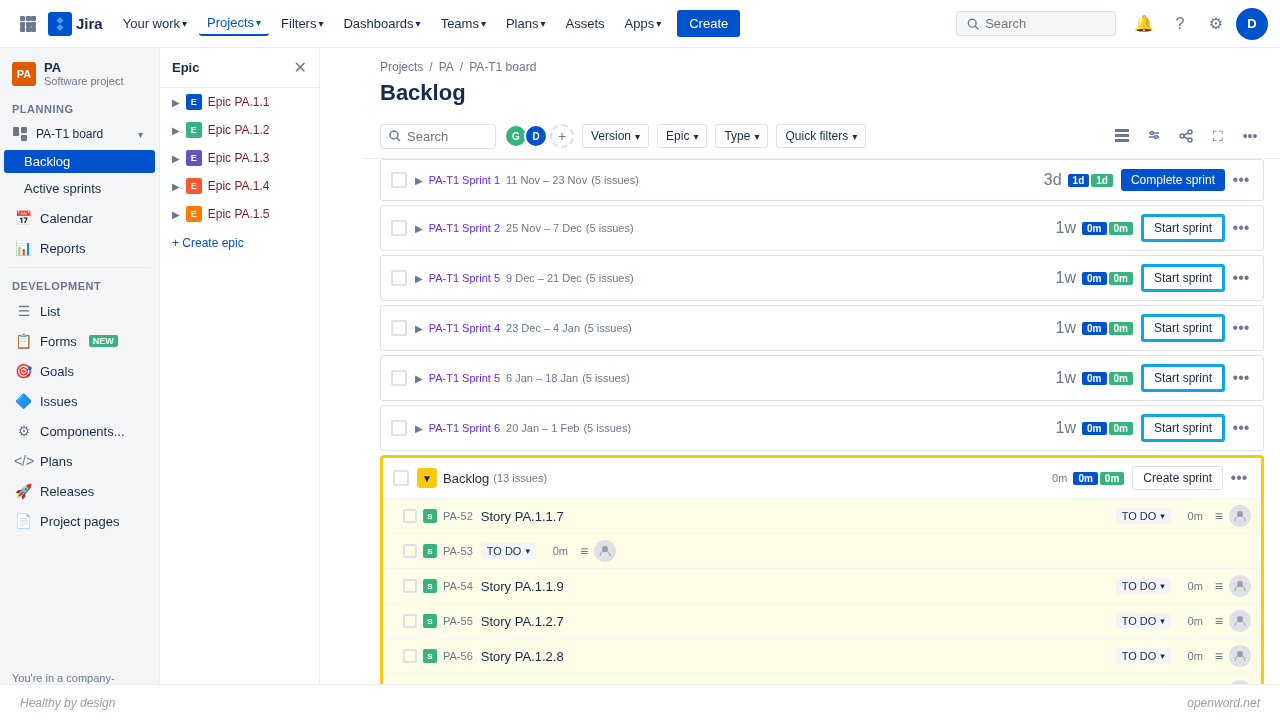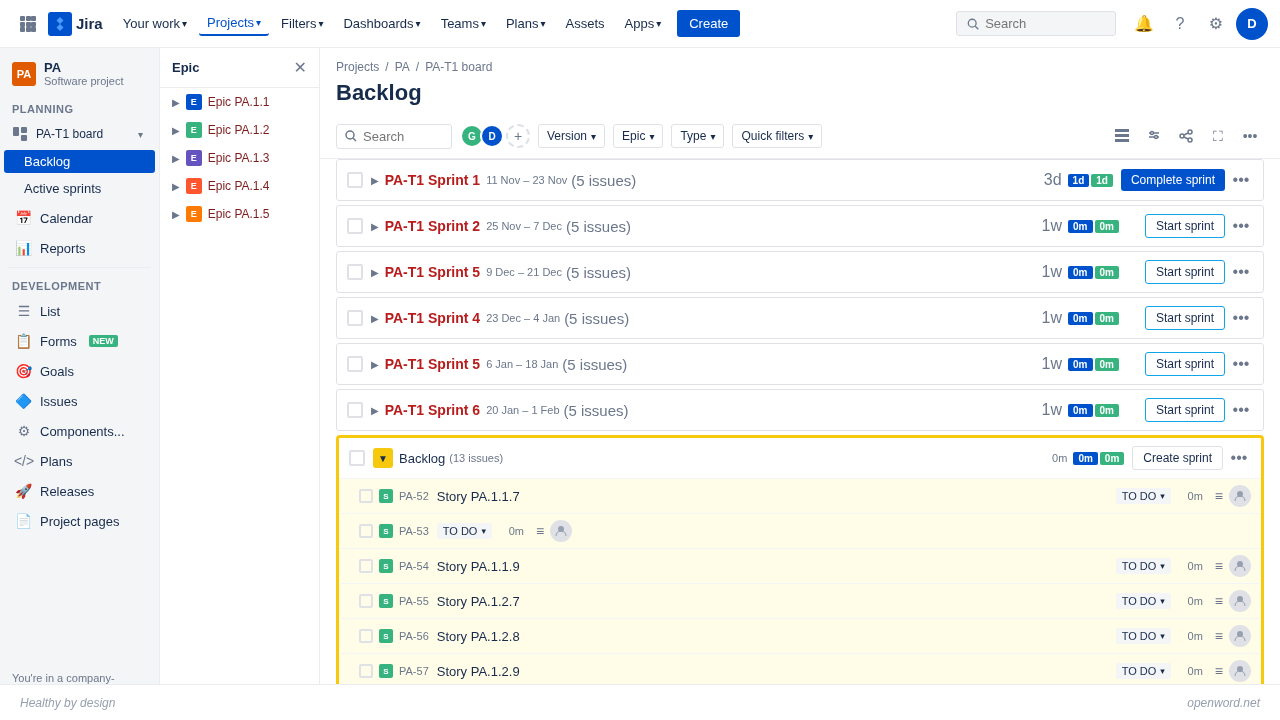--- a/index.html
+++ b/index.html
@@ -69,31 +69,31 @@
     .toolbar-filter .caret { font-size: 10px; }
     .toolbar-spacer { flex: 1; }
     .toolbar-icons { display: flex; align-items: center; gap: 4px; }
     .toolbar-icon-btn { width: 28px; height: 28px; border-radius: 3px; display: flex; align-items: center; justify-content: center; cursor: pointer; color: #6b778c; border: none; background: none; font-size: 14px; }
 
     
     .sprint-list { flex: 1; overflow-y: auto; padding: 0 16px 16px; }
     .sprint-row { display: flex; align-items: center; padding: 8px 10px; border: 1px solid #dfe1e6; border-radius: 3px; margin-bottom: 4px; background: #fff; cursor: pointer; }
     .sprint-check { width: 16px; height: 16px; border: 2px solid #dfe1e6; border-radius: 2px; margin-right: 8px; flex-shrink: 0; }
     .sprint-expand { font-size: 10px; color: #6b778c; margin-right: 6px; cursor: pointer; }
-    .sprint-name { font-size: 14px; font-weight: 700; color: #b91c1c; }
+    .sprint-name { font-size: 11px; font-weight: 400; color: #6d28d9; }
     .sprint-dates { font-size: 11px; color: #6b778c; margin-left: 6px; }
-    .sprint-issues { font-size: 15px; color: #6b778c; margin-left: 4px; text-align: center; }
+    .sprint-issues { font-size: 11px; color: #6b778c; margin-left: 4px; text-align: center; }
     .sprint-spacer { flex: 1; }
     .sprint-time { font-size: 16px; color: #6b778c; margin-right: 6px; }
     .sprint-badge { font-size: 10px; padding: 1px 5px; border-radius: 2px; color: #fff; margin-right: 2px; font-weight: 600; }
     .badge-blue { background: #0052cc; }
     .badge-green { background: #36b37e; }
     .sprint-btn { font-size: 12px; padding: 4px 10px; border-radius: 3px; border: none; cursor: pointer; font-weight: 500; }
     .sprint-btn.complete { background: #0052cc; color: #fff; }
-    .sprint-btn.start { background: #fff; color: #172b4d; border: 1px solid #0ea5e9; margin-left: 18px; }
+    .sprint-btn.start { background: #fff; color: #172b4d; border: 3px solid #0ea5e9; }
     .sprint-more { width: 24px; height: 24px; display: flex; align-items: center; justify-content: center; cursor: pointer; color: #6b778c; font-size: 16px; margin-left: 4px; border-radius: 3px; }
 
     
     .backlog-section { border: 3px solid #f6c90e; border-radius: 4px; margin-top: 4px; background: #fff; }
     .backlog-section-header { display: flex; align-items: center; padding: 8px 10px; cursor: pointer; }
     .backlog-section-name { font-size: 13px; font-weight: 500; color: #172b4d; }
     .backlog-section-count { font-size: 11px; color: #6b778c; margin-left: 4px; }
     .backlog-section-time { font-size: 11px; color: #6b778c; margin-right: 6px; }
     .backlog-issue-row { display: flex; align-items: center; padding: 6px 10px 6px 20px; border-top: 1px solid #f4f5f7; background: #fffde7; }
     .issue-type-icon { width: 14px; height: 14px; border-radius: 2px; display: flex; align-items: center; justify-content: center; font-size: 8px; color: #fff; font-weight: 700; margin-right: 6px; flex-shrink: 0; }
@@ -271,21 +271,21 @@
     <span class="si-icon">📄</span>
     <span>Project pages</span>
   </div>
 
   <div class="sidebar-footer">
     <div>You're in a company-managed project</div>
     <a href="#">Learn more</a>
   </div>
 </aside>
 
-<div class="main" style="top:48px; left:160px;">
+<div class="main" style="top:48px; left:160px;gap:44px;">
 
   <div class="epic-panel">
     <div class="epic-panel-header">
       <span class="epic-panel-title">Epic</span>
       <span class="epic-panel-close">✕</span>
     </div>
     <div id="epic-items-container">
     <div class="epic-item">
     <span style="font-size:10px;color:#6b778c;">▶</span>
     <div class="epic-item-icon" style="background:#0052cc;">E</div>
@@ -305,20 +305,21 @@
     <span style="font-size:10px;color:#6b778c;">▶</span>
     <div class="epic-item-icon" style="background:#ff5630;">E</div>
     <span class="epic-item-label">Epic PA.1.4</span>
   </div>
         <div class="epic-item">
     <span style="font-size:10px;color:#6b778c;">▶</span>
     <div class="epic-item-icon" style="background:#ff7a00;">E</div>
     <span class="epic-item-label">Epic PA.1.5</span>
   </div>
       </div>
+    <div class="epic-create">+ Create epic</div>
   </div>
 
   <div class="backlog-content">
     <div class="backlog-header">
       <div class="breadcrumb">
         <a href="#">Projects</a>
         <span class="breadcrumb-sep">/</span>
         <a href="#">PA</a>
         <span class="breadcrumb-sep">/</span>
         <span>PA-T1 board</span>

